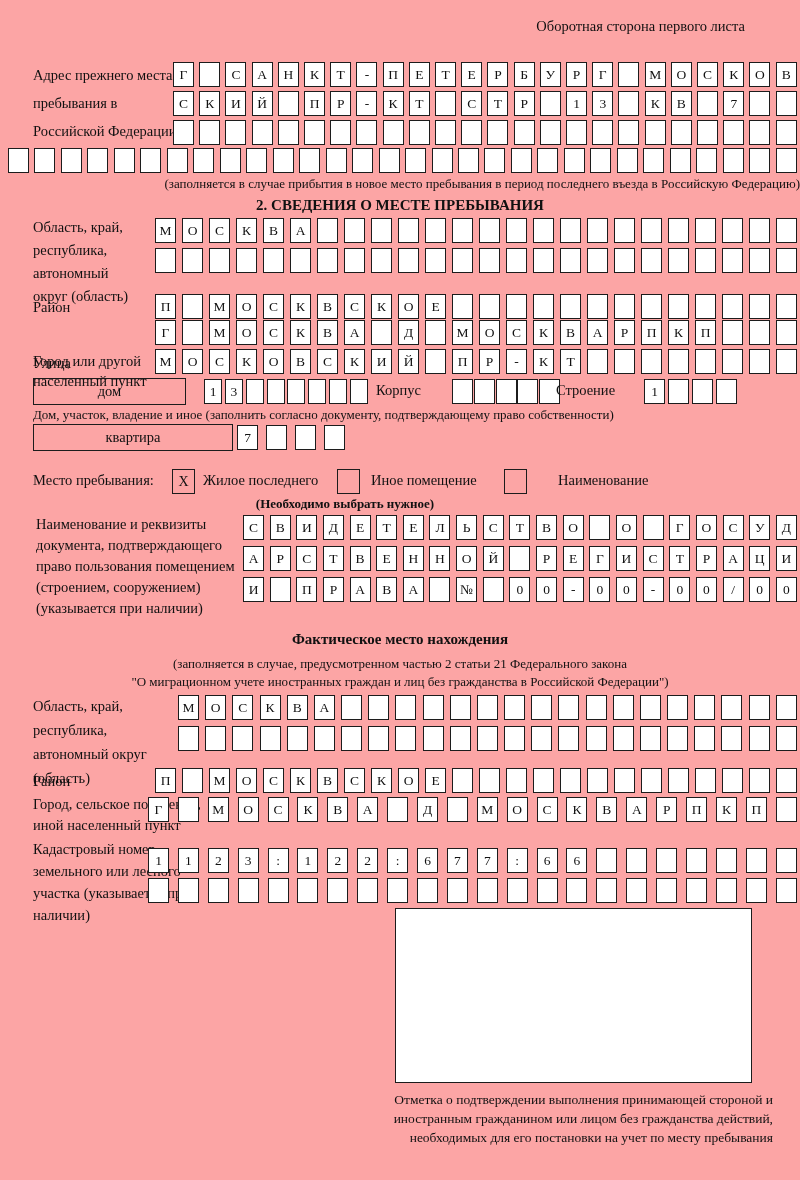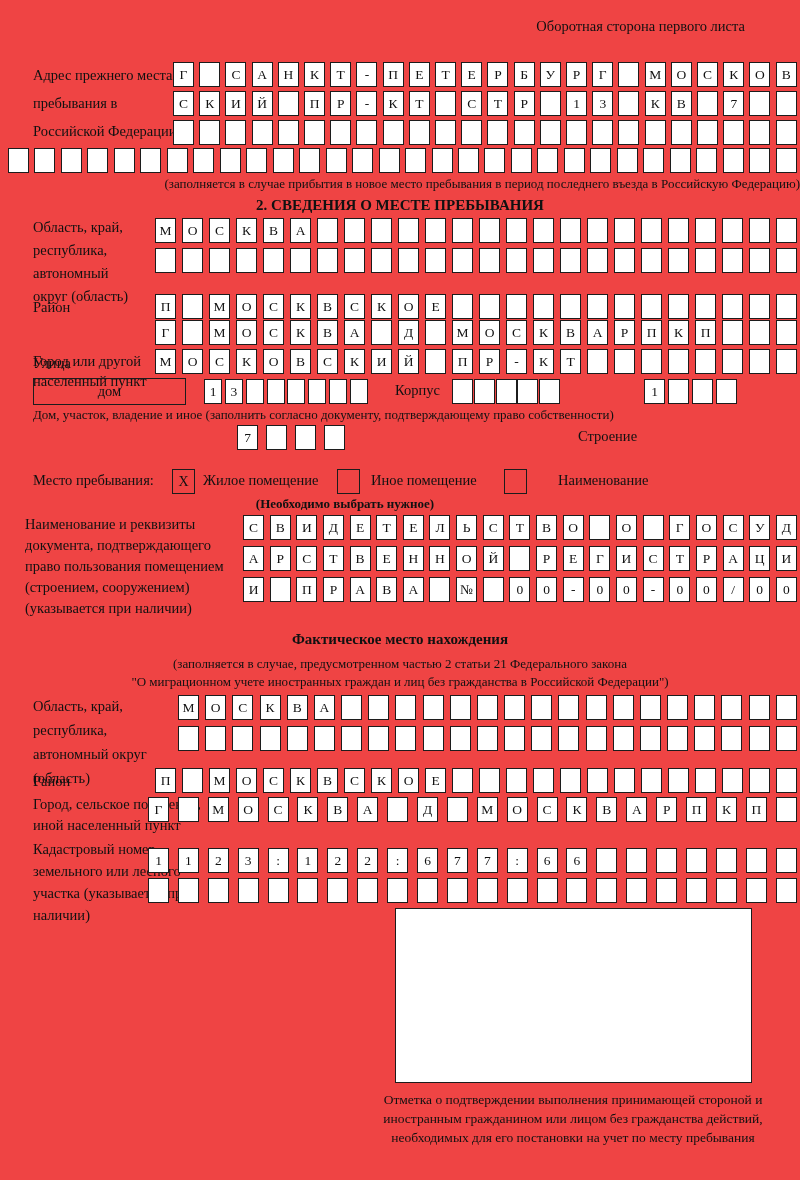--- a/index.html
+++ b/index.html
@@ -1,17 +1,17 @@
 <!DOCTYPE html>
 <html><head>
 <meta charset="utf-8">
 <style>
   html,body { margin:0; padding:0; background:#ffffff; }
   body { font-family:"Liberation Serif","DejaVu Serif",serif; color:#111; }
-  #form-page { position:relative; width:800px; height:1180px; background:#ef4444; overflow:hidden; }
+  #form-page { position:relative; width:800px; height:1180px; background:#fca5a5; overflow:hidden; }
 
   .corner { position:absolute; font-size:14.5px; }
 
   .row { position:absolute; display:flex; justify-content:space-between; }
   .cell {
     width:21px; height:25px; box-sizing:border-box;
     border:1.7px solid #1c1c1c; background:#fff;
     display:flex; align-items:center; justify-content:center;
     font-size:13.5px; line-height:1;
   }
@@ -300,54 +300,55 @@
   <div class="row" style="left:204px; top:379px; width:164px;">
       <div class="cell narrow">1</div>
       <div class="cell narrow">3</div>
       <div class="cell narrow"></div>
       <div class="cell narrow"></div>
       <div class="cell narrow"></div>
       <div class="cell narrow"></div>
       <div class="cell narrow"></div>
       <div class="cell narrow"></div>
     </div>
-  <div class="opt-label" style="left:395px; top:382px;">Корпус</div>
+  <div class="opt-label" style="left:376px; top:382px;">Корпус</div>
   <div class="row" style="left:452px; top:379px; width:108px;">
       <div class="cell"></div>
       <div class="cell"></div>
       <div class="cell"></div>
       <div class="cell"></div>
       <div class="cell"></div>
     </div>
-  <div class="opt-label" style="left:578px; top:382px;margin-top:46px;">Строение</div>
+  <div class="opt-label" style="left:556px; top:382px;">Строение</div>
   <div class="row" style="left:644px; top:379px; width:93px;">
       <div class="cell">1</div>
       <div class="cell"></div>
       <div class="cell"></div>
       <div class="cell"></div>
     </div>
   <div class="note" style="left:33px; top:407px; text-align:center;">Дом, участок, владение и иное (заполнить согласно документу, подтверждающему право собственности)</div>
 
+  <div class="bigbox" style="left:33px; top:424px; width:200px;">квартира</div>
   <div class="row" style="left:237px; top:425px; width:108px;">
       <div class="cell">7</div>
       <div class="cell"></div>
       <div class="cell"></div>
       <div class="cell"></div>
     </div>
 
   <div class="opt-label" style="left:33px; top:472px;">Место пребывания:</div>
   <div class="checkbox" style="left:172px; top:469px;">X</div>
-  <div class="opt-label" style="left:203px; top:472px;">Жилое помещение</div>
+  <div class="opt-label" style="left:203px; top:472px;">Жилое последнего</div>
   <div class="checkbox" style="left:337px; top:469px;"></div>
   <div class="opt-label" style="left:371px; top:472px;text-align:right;">Иное помещение</div>
   <div class="checkbox" style="left:504px; top:469px;"></div>
   <div class="opt-label" style="left:558px; top:472px;">Наименование</div>
   <div class="note" style="left:235px; top:496px; width:220px;font-weight:bold;">(Необходимо выбрать нужное)</div>
 
-  <div class="label doc" style="left:25px; top:514px; width:205px;">Наименование и реквизиты документа, подтверждающего право пользования помещением (строением, сооружением) (указывается при наличии)</div>
+  <div class="label doc" style="left:36px; top:514px; width:205px;">Наименование и реквизиты документа, подтверждающего право пользования помещением (строением, сооружением) (указывается при наличии)</div>
   <div class="row" style="left:243px; top:515px; width:554px;">
       <div class="cell">С</div>
       <div class="cell">В</div>
       <div class="cell">И</div>
       <div class="cell">Д</div>
       <div class="cell">Е</div>
       <div class="cell">Т</div>
       <div class="cell">Е</div>
       <div class="cell">Л</div>
       <div class="cell">Ь</div>
@@ -565,15 +566,15 @@
       <div class="cell"></div>
       <div class="cell"></div>
       <div class="cell"></div>
       <div class="cell"></div>
       <div class="cell"></div>
       <div class="cell"></div>
       <div class="cell"></div>
     </div>
 
   <div class="markbox" style="left:395px; top:908px; width:357px; height:175px;"></div>
-  <div class="note" style="left:373px; top:1090px; width:400px; font-size:13.5px; line-height:19px;">Отметка о подтверждении выполнения принимающей стороной и иностранным гражданином или лицом без гражданства действий, необходимых для его постановки на учет по месту пребывания</div>
+  <div class="note" style="left:373px; top:1090px; width:400px; font-size:13.5px; line-height:19px;text-align:right;">Отметка о подтверждении выполнения принимающей стороной и иностранным гражданином или лицом без гражданства действий, необходимых для его постановки на учет по месту пребывания</div>
 
 </div>
 
 </body></html>

